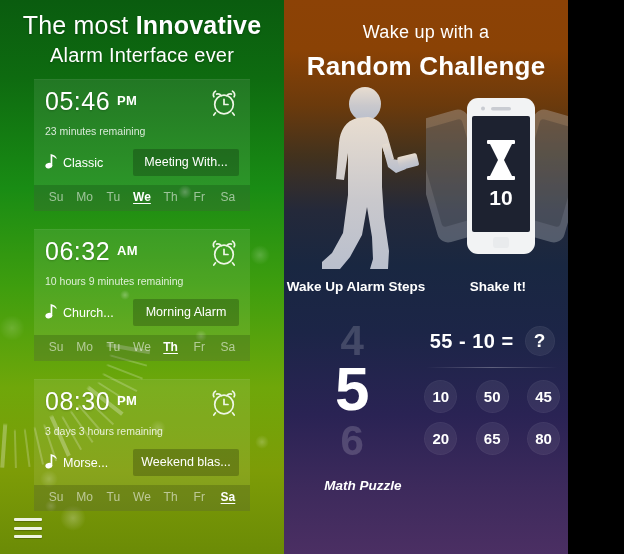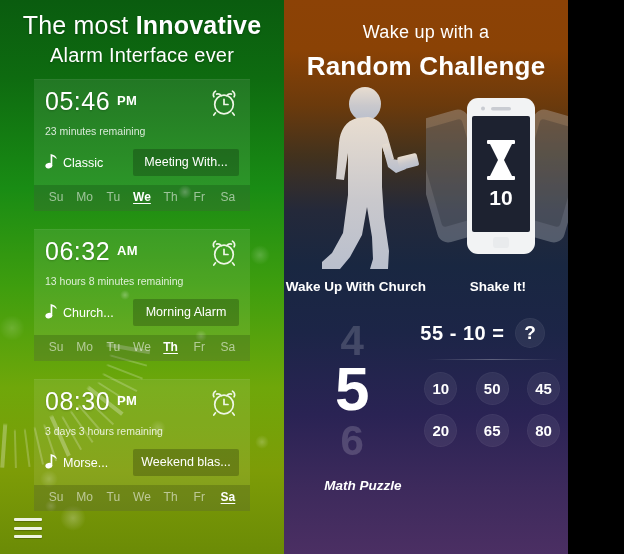--- a/index.html
+++ b/index.html
@@ -201,23 +201,23 @@
   .scroller .dim {
     font-size: 42px; color: rgba(255,255,255,.17);
   }
   .scroller .dim.d2 { margin-top: 2px; }
   .scroller .sel {
     font-size: 62px; color: #ffffff; margin: -4px 0 -2px 0;
   }
 
   .puzzle { width: 162px; padding-right: 4px; }
   .eq {
-    display: flex; align-items: center; justify-content: flex-start;
+    display: flex; align-items: center; justify-content: center;
     font-size: 20px; font-weight: 700; letter-spacing: .5px;
-    margin-top: 0;
+    margin-top: 8px;
   }
   .qmark {
     width: 30px; height: 30px; border-radius: 50%;
     background: rgba(255,255,255,.07);
     box-shadow: 0 0 0 1px rgba(255,255,255,.04) inset;
     display: flex; align-items: center; justify-content: center;
     font-size: 19px; font-weight: 700; margin-left: 11px;
   }
   .eq-line {
     height: 1px; margin: 11px 6px 12px 6px;
@@ -348,21 +348,21 @@
                     <path d="M7.6 7.1 a4.4 4.4 0 0 1 4.6 1.6"></path>
                     <path d="M22.4 7.1 a4.4 4.4 0 0 0 -4.6 1.6"></path>
                     <path d="M6.5 4.2 a4 4 0 0 0 -1.6 5.6"></path>
                     <path d="M23.5 4.2 a4 4 0 0 1 1.6 5.6"></path>
                     <path d="M15 12.3 L15 17.5 L19 17.5"></path>
                     <path d="M6.5 25.8 L4.8 28"></path>
                     <path d="M23.5 25.8 L25.2 28"></path>
                   </g>
                 </svg></div>
             </div>
-            <div class="remaining">13 hours 8 minutes remaining</div>
+            <div class="remaining">10 hours 9 minutes remaining</div>
             <div class="sound-row">
               <span class="note-icon"><svg width="13" height="16" viewBox="0 0 13 16" aria-hidden="true">
                   <g fill="#ffffff">
                     <path d="M5.6 0.9 L5.6 11 L7.3 11 L7.3 3.2 C9 3.9 10.6 4.7 11.6 6.2 C11.9 4 10 1.9 5.6 0.9 Z"></path>
                     <ellipse cx="3.9" cy="12.6" rx="3.6" ry="2.8" transform="rotate(-16 3.9 12.6)"></ellipse>
                   </g>
                 </svg></span>
               <span class="sound-name">Church...</span>
               <span class="label-chip">Morning Alarm</span>
             </div>
@@ -480,21 +480,21 @@
             <rect x="61" y="49" width="28" height="4" rx="1"></rect>
             <rect x="61" y="85" width="28" height="4" rx="1"></rect>
             <path d="M64 53 L86 53 L78 69 L86 85 L64 85 L72 69 Z"></path>
           </g>
           <text x="75" y="114" text-anchor="middle" fill="#ffffff" font-family="Liberation Sans, sans-serif" font-size="21" font-weight="700" id="phone-countdown">10</text>
         </svg>
       </div>
     </div>
 
     <div class="cap-row">
-      <div class="c1">Wake Up With Church</div>
+      <div class="c1">Wake Up Alarm Steps</div>
       <div class="c2">Shake It!</div>
     </div>
 
     <div class="lower-row">
 
       <div class="scroller">
         <div class="num dim">4</div>
         <div class="num sel">5</div>
         <div class="num dim d2">6</div>
       </div>

